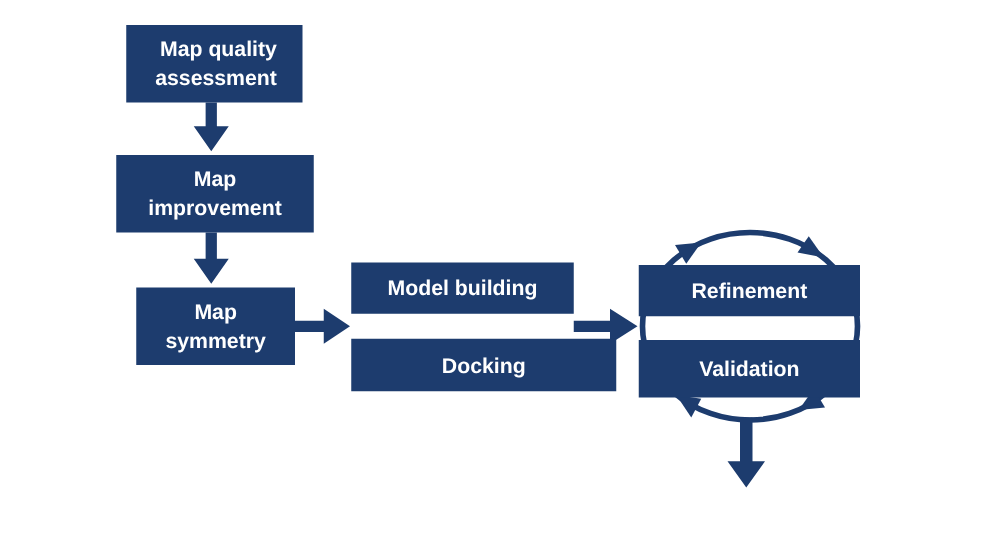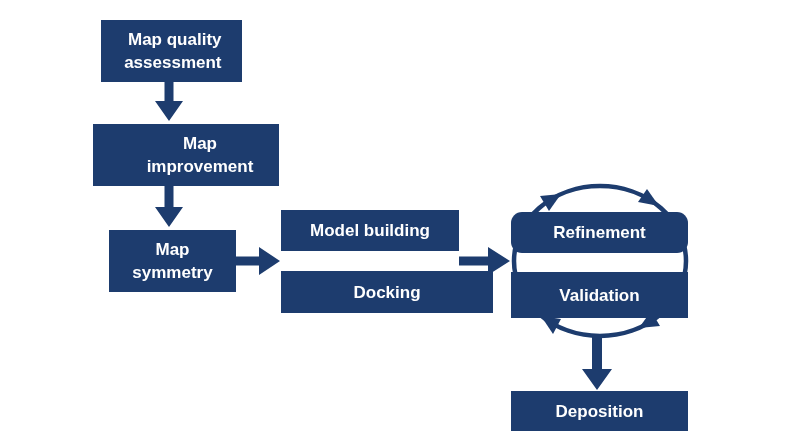--- a/index.html
+++ b/index.html
@@ -30,27 +30,27 @@
     align-items: center;
     justify-content: center;
     text-align: center;
     font-size: 17px;
     font-weight: 700;
     line-height: 23px;
   }
   .node .lbl { display: inline-block; }
   .n-map-quality      { left: 101px; top: 20px;  width: 141px; height: 62px; text-align: right; }
   .n-map-quality .lbl { max-width: 100px; }
-  .n-map-improvement      { left: 93px;  top: 124px; width: 158px; height: 62px; padding-left: 28px; }
+  .n-map-improvement      { left: 93px;  top: 124px; width: 158px; height: 62px; }
   .n-map-improvement .lbl { max-width: 112px; }
   .n-map-symmetry      { left: 109px; top: 230px; width: 127px; height: 62px; }
   .n-map-symmetry .lbl { max-width: 92px; }
   .n-model-building { left: 281px; top: 210px; width: 178px; height: 41px; }
   .n-docking        { left: 281px; top: 271px; width: 212px; height: 42px; }
-  .n-refinement     { left: 511px; top: 212px; width: 177px; height: 41px; border-radius: 11px; }
+  .n-refinement     { left: 511px; top: 212px; width: 177px; height: 41px; }
   .n-validation     { left: 511px; top: 272px; width: 177px; height: 46px; }
   .n-deposition     { left: 511px; top: 391px; width: 177px; height: 40px; }
   .shape { fill: #1d3c6e; stroke: none; }
   .cycle-ring { fill: none; stroke: #1d3c6e; stroke-width: 4.5px; }
 </style>
 </head>
 <body>
 
 <div class="canvas">
 
@@ -90,17 +90,14 @@
   </div>
 
   <div class="node n-refinement">
     <span class="lbl">Refinement</span>
   </div>
 
   <div class="node n-validation">
     <span class="lbl">Validation</span>
   </div>
 
-  <div class="node n-deposition">
-    <span class="lbl">Deposition</span>
-  </div>
 
 </div>
 
 </body></html>

